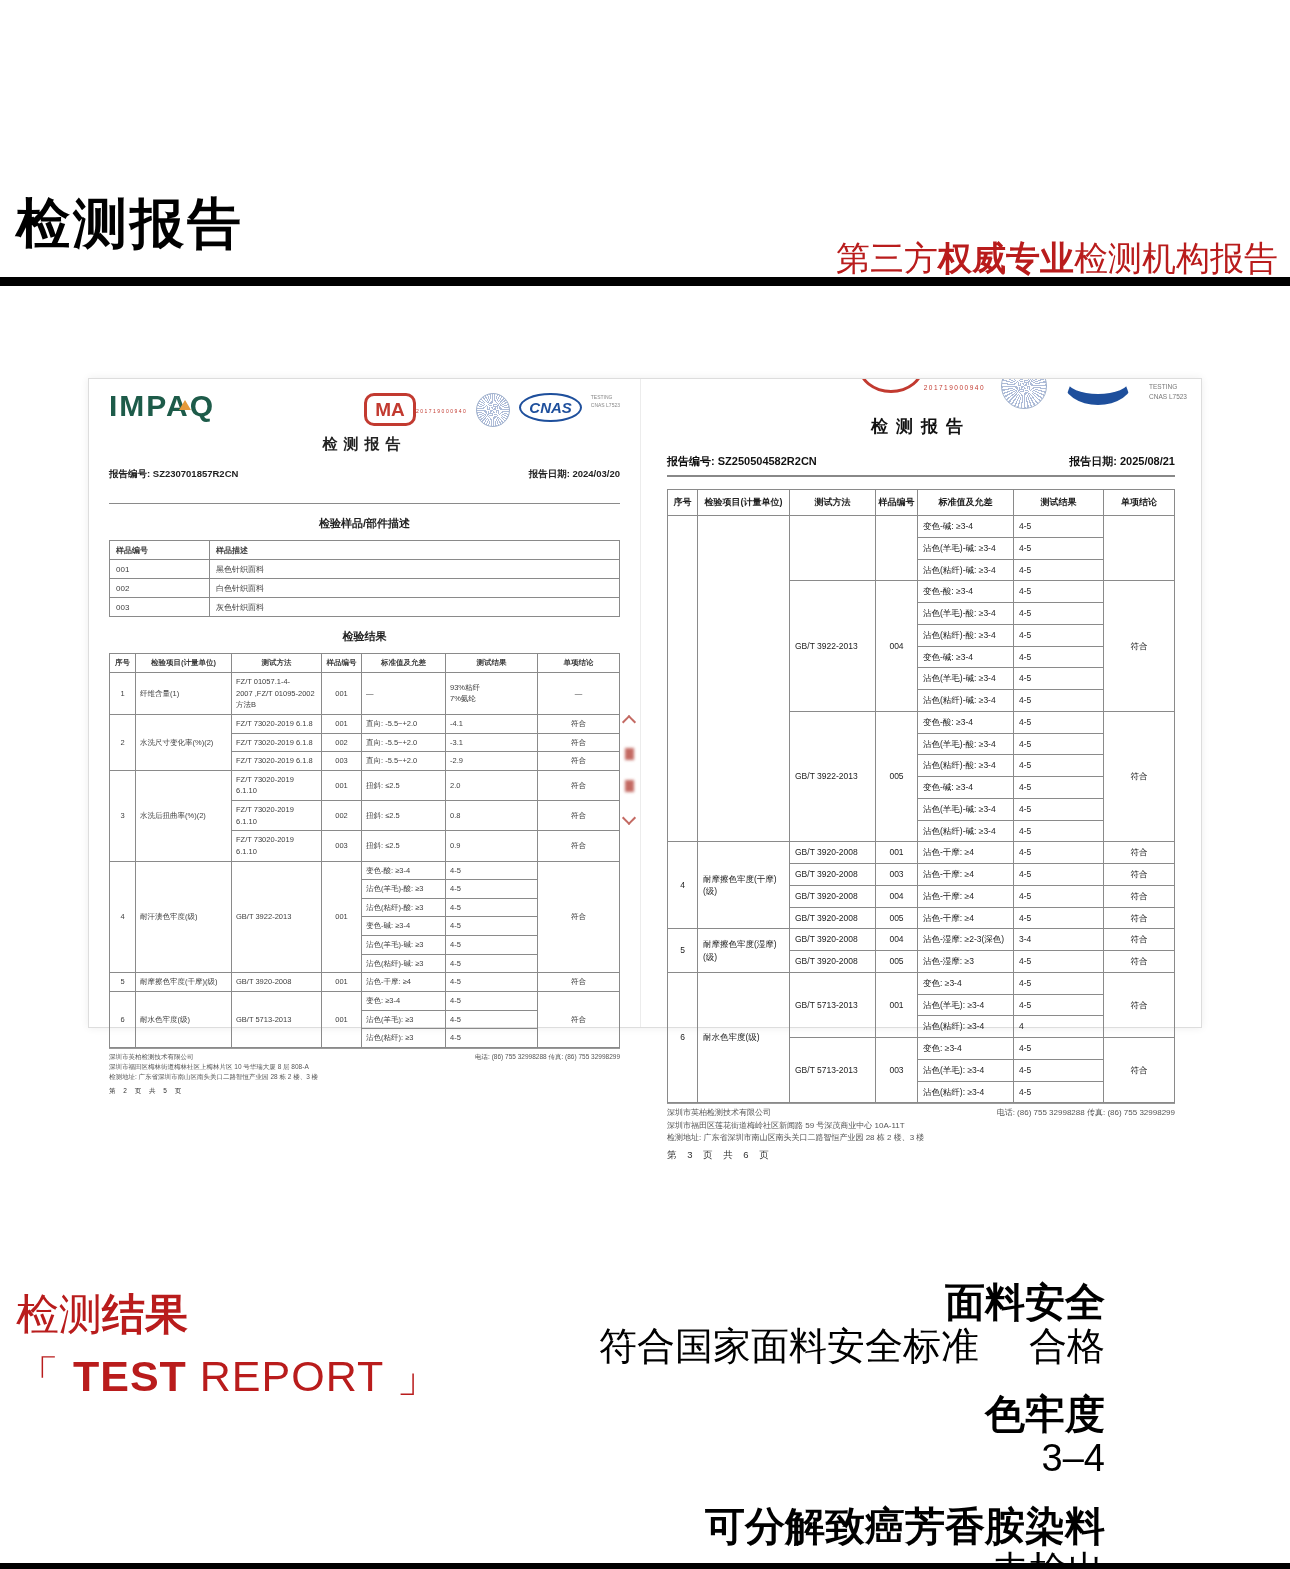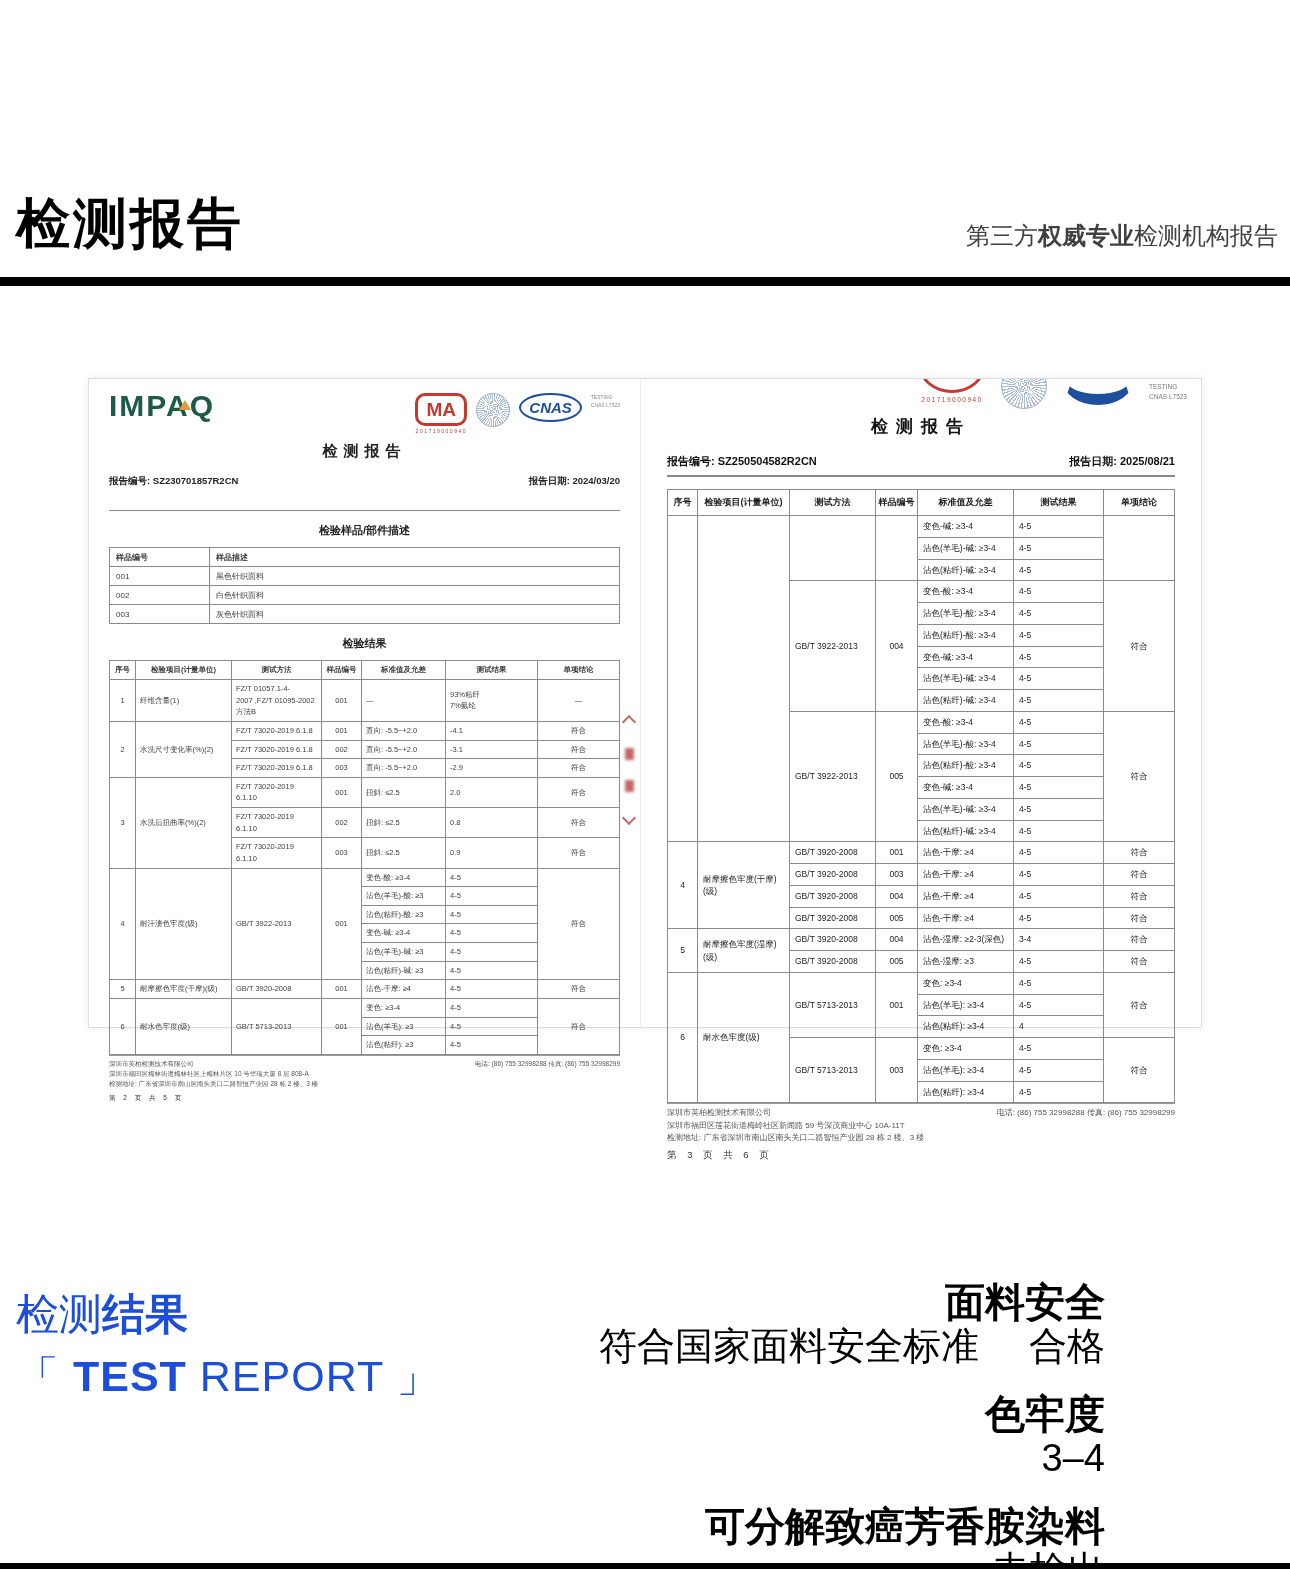--- a/index.html
+++ b/index.html
@@ -1,35 +1,35 @@
 <!DOCTYPE html>
 <html><head>
 <meta charset="utf-8">
 <style>
 *{margin:0;padding:0;box-sizing:border-box}
 html,body{width:1290px;height:1569px;background:#fff;position:relative;overflow:hidden;
   font-family:"Liberation Sans","DejaVu Sans",sans-serif;color:#111}
 
 .hdr-title{position:absolute;left:16px;top:188px;font-size:54px;font-weight:700;letter-spacing:3px;color:#000}
-.hdr-sub{position:absolute;right:12px;top:220px;font-size:24px;color:#404040}
+.hdr-sub{position:absolute;right:12px;top:236px;font-size:34px;color:#b91c1c}
 .hdr-sub b{font-weight:700}
 .divider{position:absolute;left:0;top:277px;width:1290px;height:9px;background:#000}
 
 .docs{position:absolute;left:88px;top:378px;width:1114px;height:650px;display:flex;
   border:1px solid #ddd;box-shadow:0 0 8px rgba(0,0,0,.07);background:#fff}
 .page{background:#fff;position:relative;display:flex;flex-direction:column}
 .page-left{width:552px;padding:12px 20px 12px;border-right:1px solid #ececec;filter:blur(.35px);color:#3d3d3d}
 .page-right{flex:1;padding:6px 26px 12px;color:#222}
 
 .lp-top{display:flex;justify-content:space-between;align-items:flex-start}
 .impaq{font-size:30px;font-weight:800;color:#1d5b49;letter-spacing:2px;position:relative;line-height:1}
 .impaq .tri{position:absolute;left:66%;top:9px;width:0;height:0;border-left:6px solid transparent;
   border-right:6px solid transparent;border-bottom:10px solid #e69a3a}
 .badges{display:flex;gap:9px;align-items:flex-start;margin-top:2px}
-.bcol{display:flex;flex-direction:column;align-items:center}
+.bcol{display:flex;flex-direction:row;align-items:center}
 .cma{width:52px;height:33px;border:3px solid #c23a30;border-radius:10px;color:#c23a30;font-weight:700;
   font-size:19px;display:flex;align-items:center;justify-content:center}
 .num{color:#c23a30;font-size:5px;letter-spacing:1.5px;margin-top:2px}
 .seal1{width:34px;height:34px;border-radius:50%;border:1px solid #9fb0cc;
   background:repeating-conic-gradient(#fff 0 5deg,#aebcd8 5deg 9deg)}
 .cnas{color:#1e4f9c;font-weight:700;font-style:italic;font-size:15px;border:2px solid #1e4f9c;
   border-radius:50%;padding:5px 8px;line-height:1}
 .note{font-size:5px;color:#888;white-space:pre-line;line-height:1.6}
 
 .lp-title{text-align:center;font-size:15px;font-weight:700;letter-spacing:6px;margin-top:8px;color:#222}
@@ -65,21 +65,21 @@
 .rb .num{font-size:6.5px;margin-top:3px}
 .seal2{width:46px;height:46px;border-radius:50%;border:1px solid #9fb0cc;margin-top:-16px;
   background:repeating-conic-gradient(#fff 0 5deg,#aebcd8 5deg 9deg)}
 .swoosh{width:70px;height:48px;border:4px solid transparent;border-bottom:11px solid #1e4f9c;
   border-radius:50%;margin-top:-22px}
 .rb .note{font-size:6.5px;color:#777;margin-top:3px}
 .rp-title{text-align:center;font-size:17px;font-weight:700;letter-spacing:8px;margin-top:30px;color:#111}
 .rp-meta{display:flex;justify-content:space-between;font-weight:700;font-size:11px;margin-top:16px;
   padding-bottom:6px;border-bottom:2px solid #888;color:#111;margin-bottom:12px}
 
-.bl{position:absolute;left:16px;top:1292px;font-size:43px;line-height:1.05;color:#1d4ed8}
+.bl{position:absolute;left:16px;top:1292px;font-size:43px;line-height:1.05;color:#b91c1c}
 .bl b{font-weight:700}
 .bl .l2{margin-top:17px;letter-spacing:1px}
 .br{position:absolute;right:185px;top:1280px;text-align:right;color:#000}
 .br .t{font-size:40px;font-weight:700;line-height:1.1}
 .br .v{font-size:38px;font-weight:400;line-height:1.18}
 .br .g{margin-bottom:23px}
 .br .row{display:flex;gap:50px;justify-content:flex-end}
 .bbar{position:absolute;left:0;bottom:0;width:1290px;height:6px;background:#000}
 </style>
 </head>

